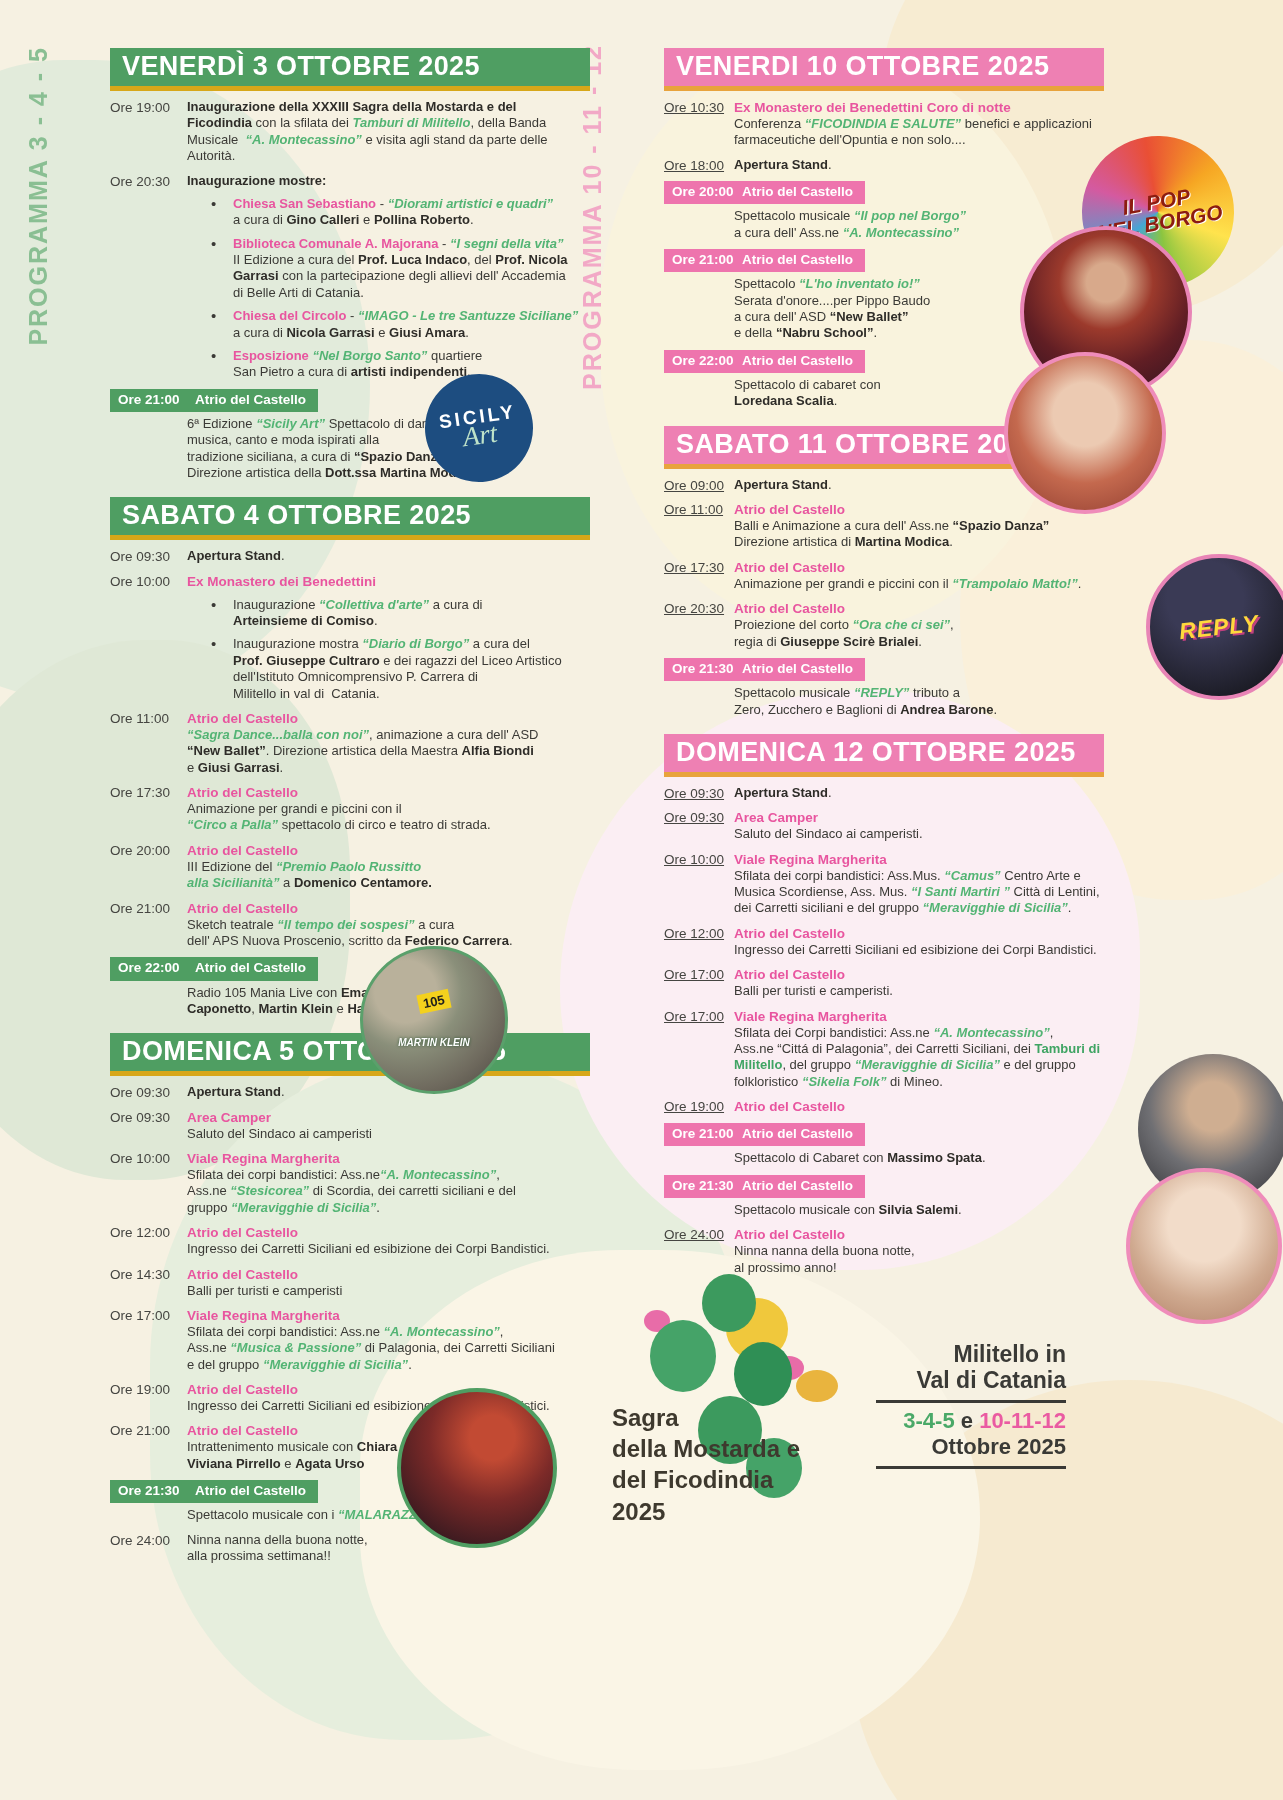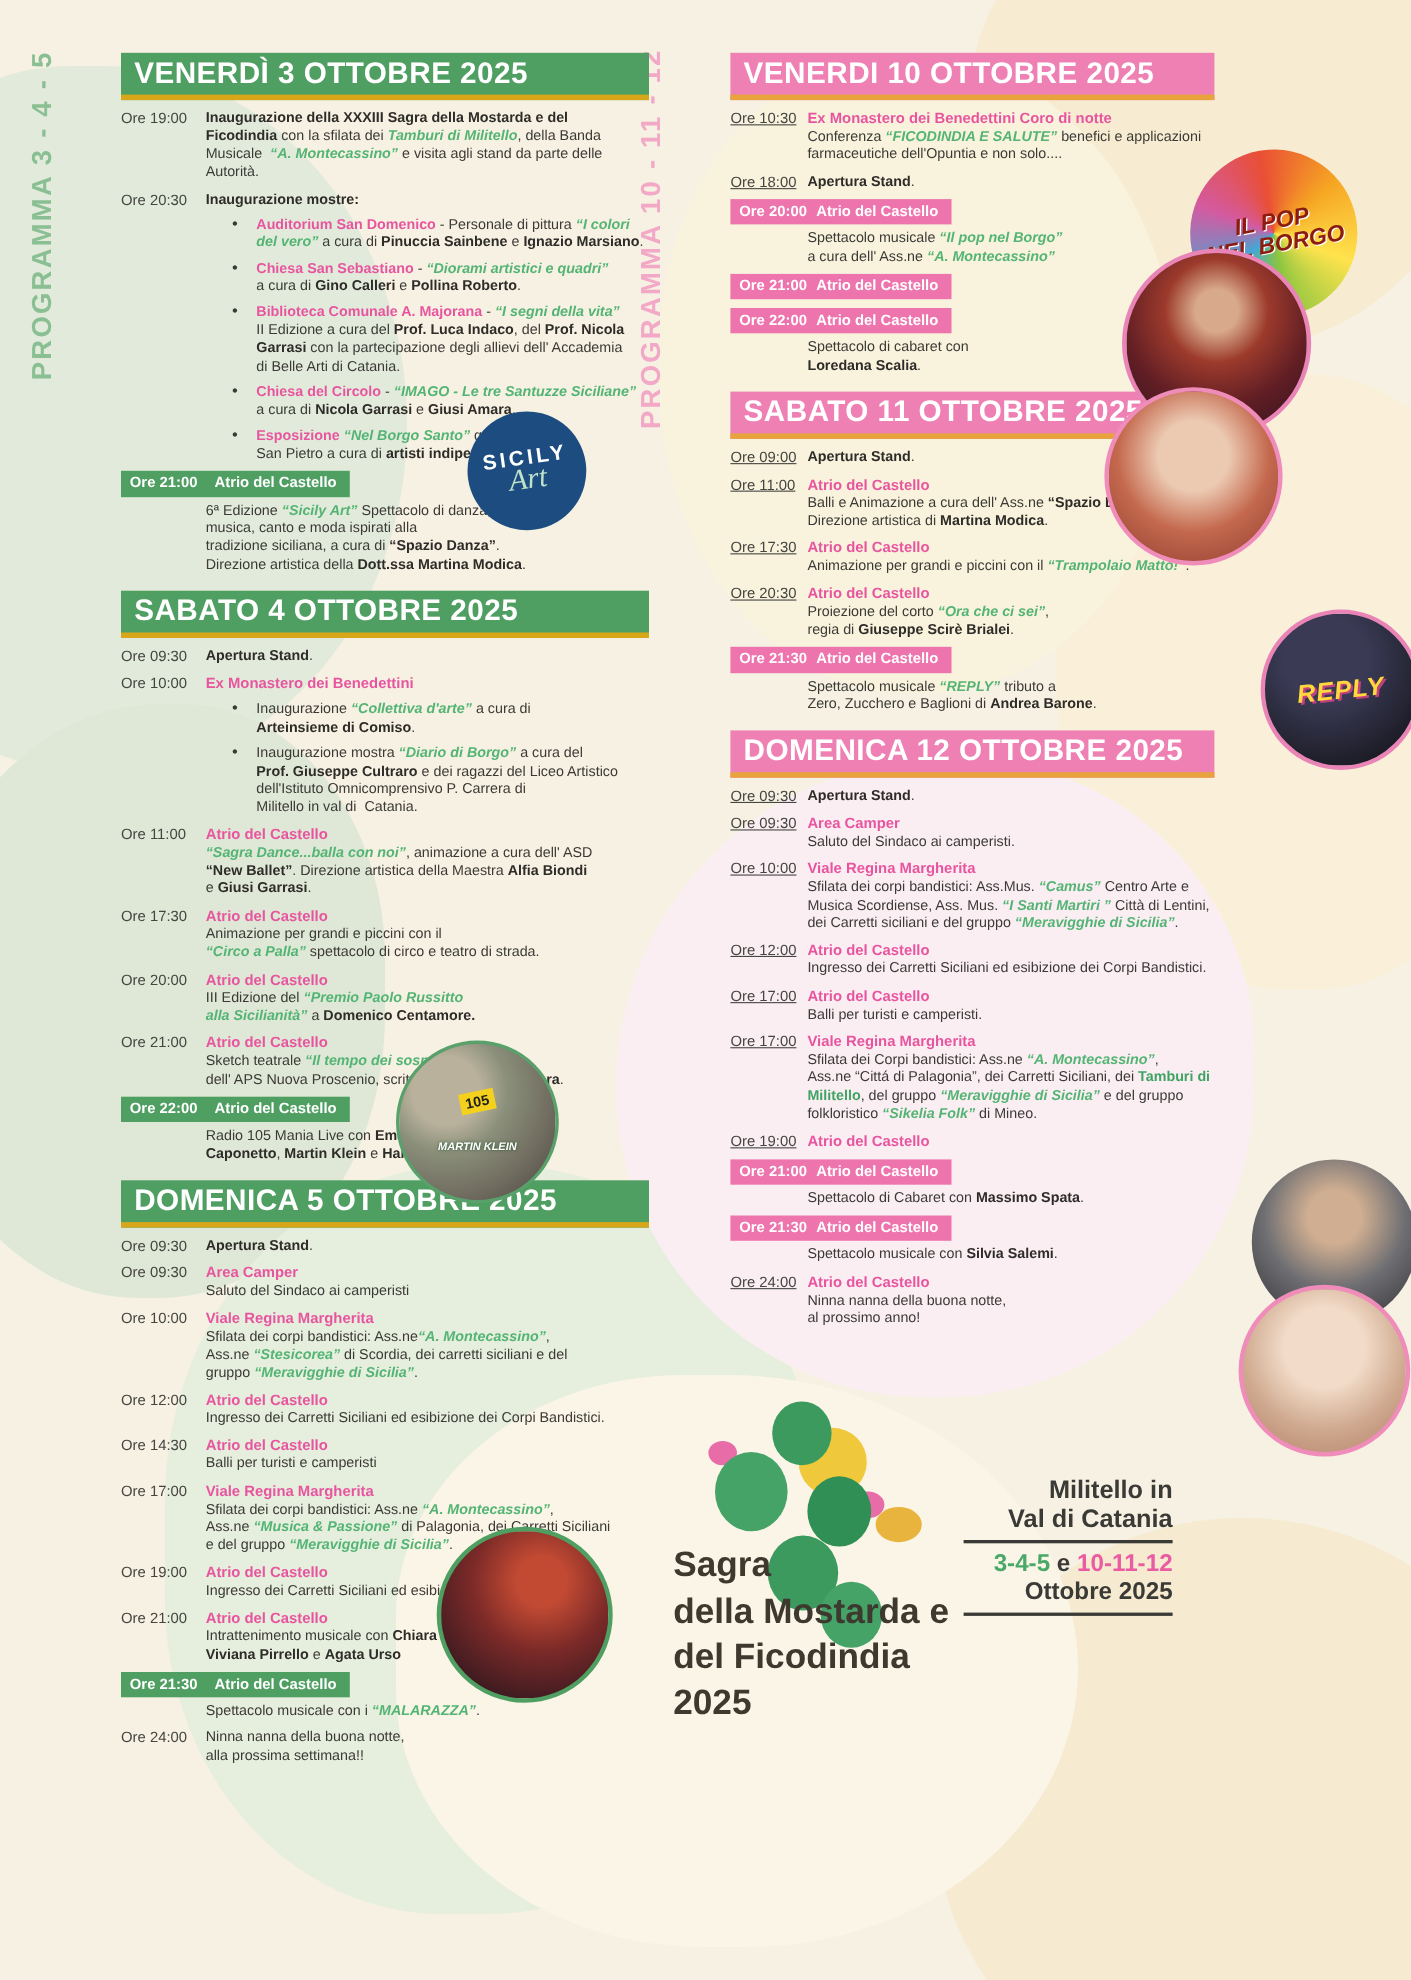--- a/index.html
+++ b/index.html
@@ -99,21 +99,21 @@
   .c-dot1{left:40px;top:24px;width:34px;height:26px;background:#e86ca8;}
   .c-dot2{left:146px;top:30px;width:30px;height:24px;background:#e86ca8;}
   .c-dot3{left:168px;top:44px;width:42px;height:32px;background:#e9b43e;}
   .c-pad1{left:22px;top:-6px;width:66px;height:72px;background:#45a368;}
   .c-pad2{left:74px;top:-52px;width:54px;height:58px;background:#3c9a5e;}
   .c-pad3{left:106px;top:16px;width:58px;height:64px;background:#2f8f55;}
   .c-pad4{left:70px;top:70px;width:64px;height:68px;background:#3c9a5e;}
   .c-pad5{left:118px;top:112px;width:56px;height:60px;background:#45a368;}
   .c-dot4{left:16px;top:-16px;width:26px;height:22px;background:#e86ca8;}
 
-  #logo-title{position:absolute;left:612px;top:1402px;font-size:32px;font-weight:bold;
+  #logo-title{position:absolute;left:612px;top:1402px;font-size:24px;font-weight:bold;
               color:#3e392e;line-height:1.3;}
   #footer-right{position:absolute;left:876px;top:1342px;width:190px;text-align:right;}
   #footer-right .loc{font-size:23px;font-weight:bold;color:#3a3a36;line-height:1.12;}
   #footer-right .rule{border-top:3px solid #3a3a36;margin:6px 0 5px;}
   #footer-right .dates{font-size:22px;font-weight:bold;line-height:1.2;}
   .d-green{color:#4aa968;}
   .d-sep{color:#3a3a36;}
   .d-pink{color:#ea5ba2;text-align:right;}
   .d-dark{color:#3a3a36;}
 </style>
@@ -144,22 +144,20 @@
 Ficodindia</span><span class="sp"> con la sfilata dei </span><span class="sg">Tamburi di Militello</span><span class="sp">, della Banda
 Musicale  </span><span class="sg">“A. Montecassino”</span><span class="sp"> e visita agli stand da parte delle
 Autorità.</span></div>
           </div>
         </div>
         <div class="ev nrm">
           <div class="time">Ore 20:30</div>
           <div class="body">
             <div class="desc"><span class="sb">Inaugurazione mostre:</span></div>
             <ul class="bullets">
-              <li class="bullet"><span class="spk">Auditorium San Domenico</span><span class="sp"> - Personale di pittura </span><span class="sg">“I colori
-del vero”</span><span class="sp"> a cura di </span><span class="sb">Pinuccia Sainbene</span><span class="sp"> e </span><span class="sb">Ignazio Marsiano</span><span class="sp">.</span></li>
               <li class="bullet"><span class="spk">Chiesa San Sebastiano</span><span class="sp"> - </span><span class="sg">“Diorami artistici e quadri”</span><span class="sp">
 a cura di </span><span class="sb">Gino Calleri</span><span class="sp"> e </span><span class="sb">Pollina Roberto</span><span class="sp">.</span></li>
               <li class="bullet"><span class="spk">Biblioteca Comunale A. Majorana</span><span class="sp"> - </span><span class="sg">“I segni della vita”</span><span class="sp">
 II Edizione a cura del </span><span class="sb">Prof. Luca Indaco</span><span class="sp">, del </span><span class="sb">Prof. Nicola
 Garrasi</span><span class="sp"> con la partecipazione degli allievi dell' Accademia
 di Belle Arti di Catania.</span></li>
               <li class="bullet"><span class="spk">Chiesa del Circolo</span><span class="sp"> - </span><span class="sg">“IMAGO - Le tre Santuzze Siciliane”</span><span class="sp">
 a cura di </span><span class="sb">Nicola Garrasi</span><span class="sp"> e </span><span class="sb">Giusi Amara</span><span class="sp">.</span></li>
               <li class="bullet"><span class="spk">Esposizione</span><span class="sp"> </span><span class="sg">“Nel Borgo Santo”</span><span class="sp"> quartiere
 San Pietro a cura di </span><span class="sb">artisti indipendenti</span><span class="sp">.</span></li>
@@ -342,20 +340,24 @@
             <span class="chip-p">Atrio del Castello</span>
           </div>
           <div class="desc"><span class="sp">Spettacolo musicale </span><span class="sg">“Il pop nel Borgo”</span><span class="sp">
 a cura dell' Ass.ne </span><span class="sg">“A. Montecassino”</span></div>
         </div>
         <div class="ev hl narrow">
           <div class="chip pink">
             <span class="chip-t">Ore 21:00</span>
             <span class="chip-p">Atrio del Castello</span>
           </div>
+          <div class="desc"><span class="sp">Spettacolo </span><span class="sg">“L'ho inventato io!”</span><span class="sp">
+Serata d'onore....per Pippo Baudo
+a cura dell' ASD </span><span class="sb">“New Ballet”</span><span class="sp">
+e della </span><span class="sb">“Nabru School”</span><span class="sp">.</span></div>
         </div>
         <div class="ev hl narrow">
           <div class="chip pink">
             <span class="chip-t">Ore 22:00</span>
             <span class="chip-p">Atrio del Castello</span>
           </div>
           <div class="desc"><span class="sp">Spettacolo di cabaret con
 </span><span class="sb">Loredana Scalia</span><span class="sp">.</span></div>
         </div>
       </section>

